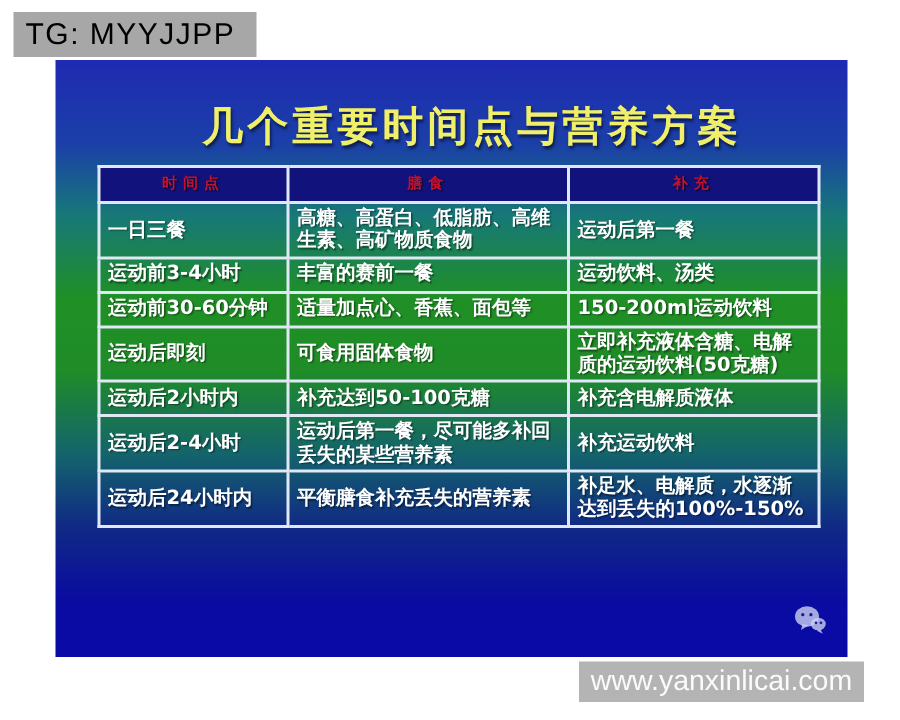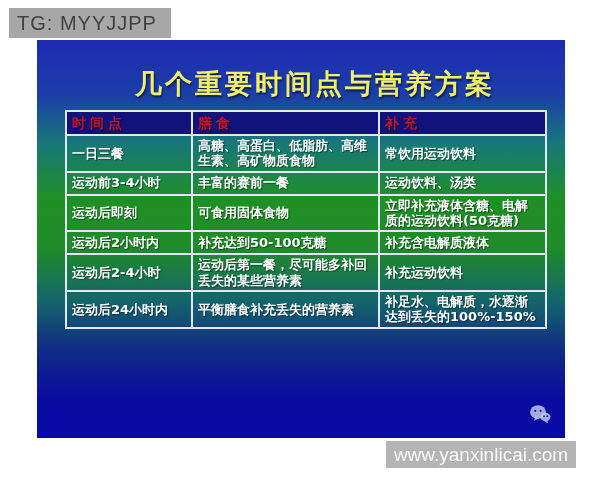--- a/index.html
+++ b/index.html
@@ -1,21 +1,21 @@
 <!DOCTYPE html>
 <html><head>
 <meta charset="utf-8">
 <style>
   * { margin: 0; padding: 0; box-sizing: border-box; }
   html, body { width: 600px; height: 480px; background: #ffffff; overflow: hidden; }
   body { position: relative; font-family: "DejaVu Sans", sans-serif; }
 
   .tg-badge {
     position: absolute; left: 9px; top: 8px;
-    background: #a7a7a7; color: #404040;
+    background: #a7a7a7; color: #000000;
     font-family: "Liberation Sans", sans-serif;
     font-size: 20px; line-height: 30px; padding: 0 14px 0 8px;
     letter-spacing: 1px;
   }
 
   .slide {
     position: absolute; left: 37px; top: 40px; width: 528px; height: 398px;
     background: linear-gradient(180deg,
       #1e2ab2 0%, #1b3fa8 14%, #177878 26%,
       #1f9025 40%, #1f8c28 52%, #14646c 66%,
@@ -32,22 +32,22 @@
   table.nutrition {
     width: 480px; border-collapse: collapse; table-layout: fixed;
     border: 2px solid #dfe8f4;
   }
   col.c1 { width: 126px; } col.c2 { width: 187px; } col.c3 { width: 167px; }
   .nutrition th, .nutrition td {
     border: 2px solid #dfe8f4; vertical-align: middle;
     font-weight: bold; padding: 2px 5px; line-height: 1.18;
   }
   .nutrition thead th {
-    background: #12127c; color: #c01330; font-size: 14px;
-    text-align: left; height: 24px; letter-spacing: 4px;
+    background: #12127c; color: #c01330; font-size: 10px;
+    text-align: center; height: 24px; letter-spacing: 4px;
     text-shadow: 1px 1px 1px rgba(0,0,0,0.6);
   }
   .nutrition tbody td {
     color: #ffffff; font-size: 13px; height: 23px; text-align: left;
     text-shadow: 1px 1px 1px rgba(0,0,0,0.45);
   }
 
   .watermark {
     position: absolute; right: 14px; bottom: 10px;
     display: flex; align-items: center; gap: 3px;
@@ -82,26 +82,31 @@
         <tr>
           <th>时间点</th>
           <th>膳食</th>
           <th>补充</th>
         </tr>
       </thead>
       <tbody>
           <tr>
     <td>一日三餐</td>
     <td>高糖、高蛋白、低脂肪、高维生素、高矿物质食物</td>
-    <td>常饮用运动饮料</td>
+    <td>运动后第一餐</td>
   </tr>
           <tr>
     <td>运动前3-4小时</td>
     <td>丰富的赛前一餐</td>
     <td>运动饮料、汤类</td>
+  </tr>
+          <tr>
+    <td>运动前30-60分钟</td>
+    <td>适量加点心、香蕉、面包等</td>
+    <td>150-200ml运动饮料</td>
   </tr>
           <tr>
     <td>运动后即刻</td>
     <td>可食用固体食物</td>
     <td>立即补充液体含糖、电解质的运动饮料(50克糖)</td>
   </tr>
           <tr>
     <td>运动后2小时内</td>
     <td>补充达到50-100克糖</td>
     <td>补充含电解质液体</td>

